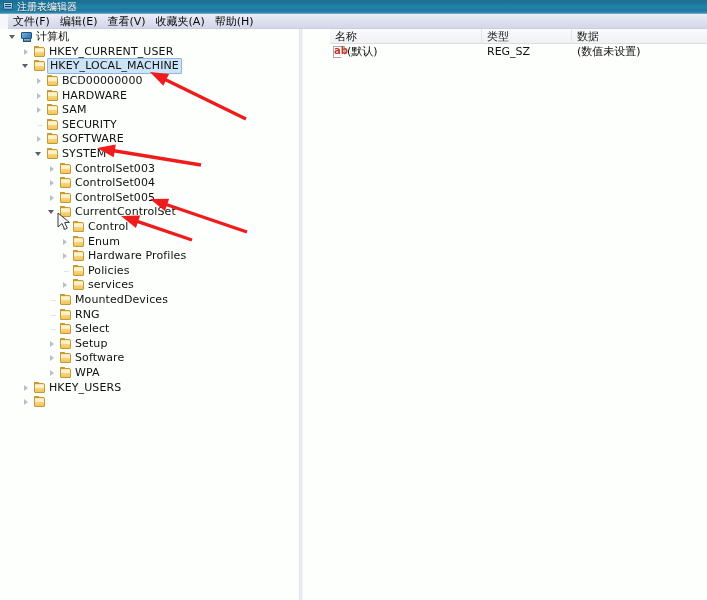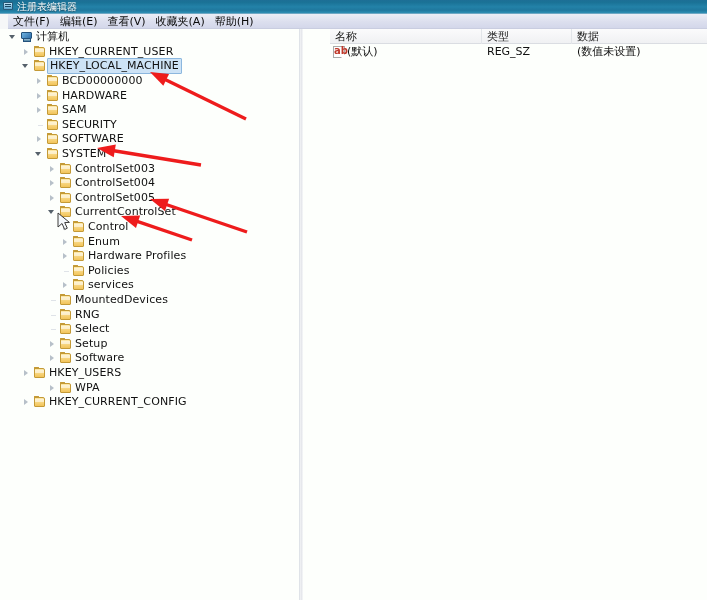--- a/index.html
+++ b/index.html
@@ -566,48 +566,47 @@
           <span class="ind-3"></span>
           <span class="exp collapsed"></span>
           <span class="folder">
             <span class="tab"></span>
             <span class="back"></span>
             <span class="sheen"></span>
           </span>
           <span class="label">Software</span>
         </div>
         <div class="row">
+          <span class="ind-3"></span>
+          <span class="exp collapsed"></span>
+          <span class="folder">
+            <span class="tab"></span>
+            <span class="back"></span>
+            <span class="sheen"></span>
+          </span>
+          <span class="label">WPA</span>
+        </div>
+        <div class="row">
           <span class="ind-1"></span>
           <span class="exp collapsed"></span>
           <span class="folder">
             <span class="tab"></span>
             <span class="back"></span>
             <span class="sheen"></span>
           </span>
           <span class="label">HKEY_USERS</span>
         </div>
         <div class="row">
-          <span class="ind-3"></span>
-          <span class="exp collapsed"></span>
-          <span class="folder">
-            <span class="tab"></span>
-            <span class="back"></span>
-            <span class="sheen"></span>
-          </span>
-          <span class="label">WPA</span>
-        </div>
-        <div class="row">
           <span class="ind-1"></span>
           <span class="exp collapsed"></span>
           <span class="folder">
             <span class="tab"></span>
             <span class="back"></span>
             <span class="sheen"></span>
           </span>
-          <span class="label">HKEY_CURRENT_CONFIG</span>
         </div>
       </div>
   </div>
 
   <div class="splitter"></div>
 
   <div class="list-pane">
     <div class="list-header">
       <div class="col col-name">名称</div>
       <div class="col col-type">类型</div>

